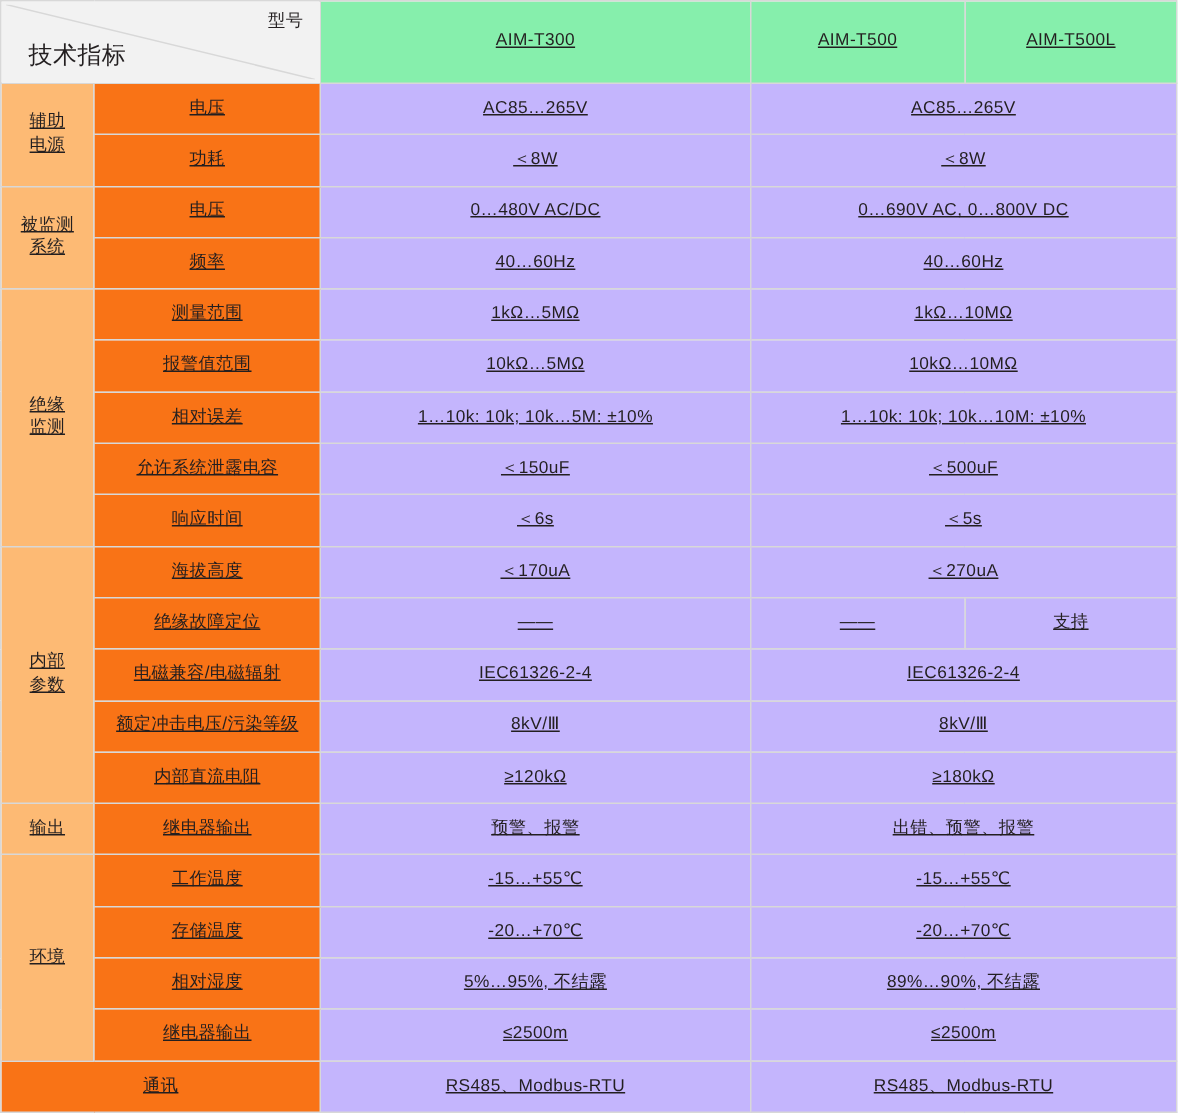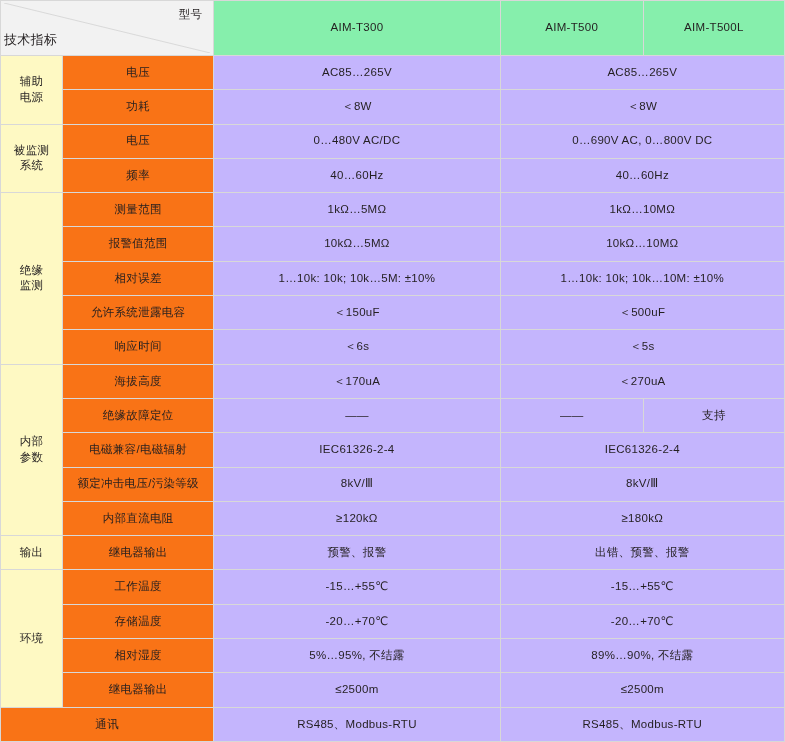--- a/index.html
+++ b/index.html
@@ -12,39 +12,40 @@
     height: 742px;
     font-family: "Liberation Sans", "DejaVu Sans", sans-serif;
     color: #231f20;
     -webkit-font-smoothing: antialiased;
   }
   table.spec {
     border-collapse: collapse;
     width: 785px;
     height: 742px;
     table-layout: fixed;
+    text-decoration: underline;
   }
   table.spec td {
     border: 1px solid #d8d8d8;
     font-size: 11.5px;
     text-align: center;
     vertical-align: middle;
     padding: 2px 3px;
     line-height: 1.35;
     letter-spacing: 0.3px;
   }
   
   col.c-group { width: 62px; }
   col.c-item  { width: 151px; }
   col.c-t300  { width: 286px; }
   col.c-t500  { width: 143px; }
   col.c-t500l { width: 141px; }
 
   .group-cell {
-    background: #fef9c3;
+    background: #fdba74;
     font-size: 12px;
     line-height: 1.5;
   }
   .item-cell {
     background: #f97316;
   }
   .val-cell {
     background: #c4b5fd;
   }
   .hdr-cell {
@@ -68,22 +69,22 @@
   }
   .hdr-diag .tr {
     position: absolute;
     top: 4px;
     right: 8px;
     font-size: 11.5px;
   }
   .hdr-diag .bl {
     position: absolute;
     bottom: 4px;
-    left: 0;
-    font-size: 13px;
+    left: 15px;
+    font-size: 16px;
     text-align: right;
   }
   .hdr-model {
     background: #86efac;
     font-size: 12px;
     letter-spacing: 0.6px;
   }
   .mono-ish {
     letter-spacing: 0.4px;
   }

